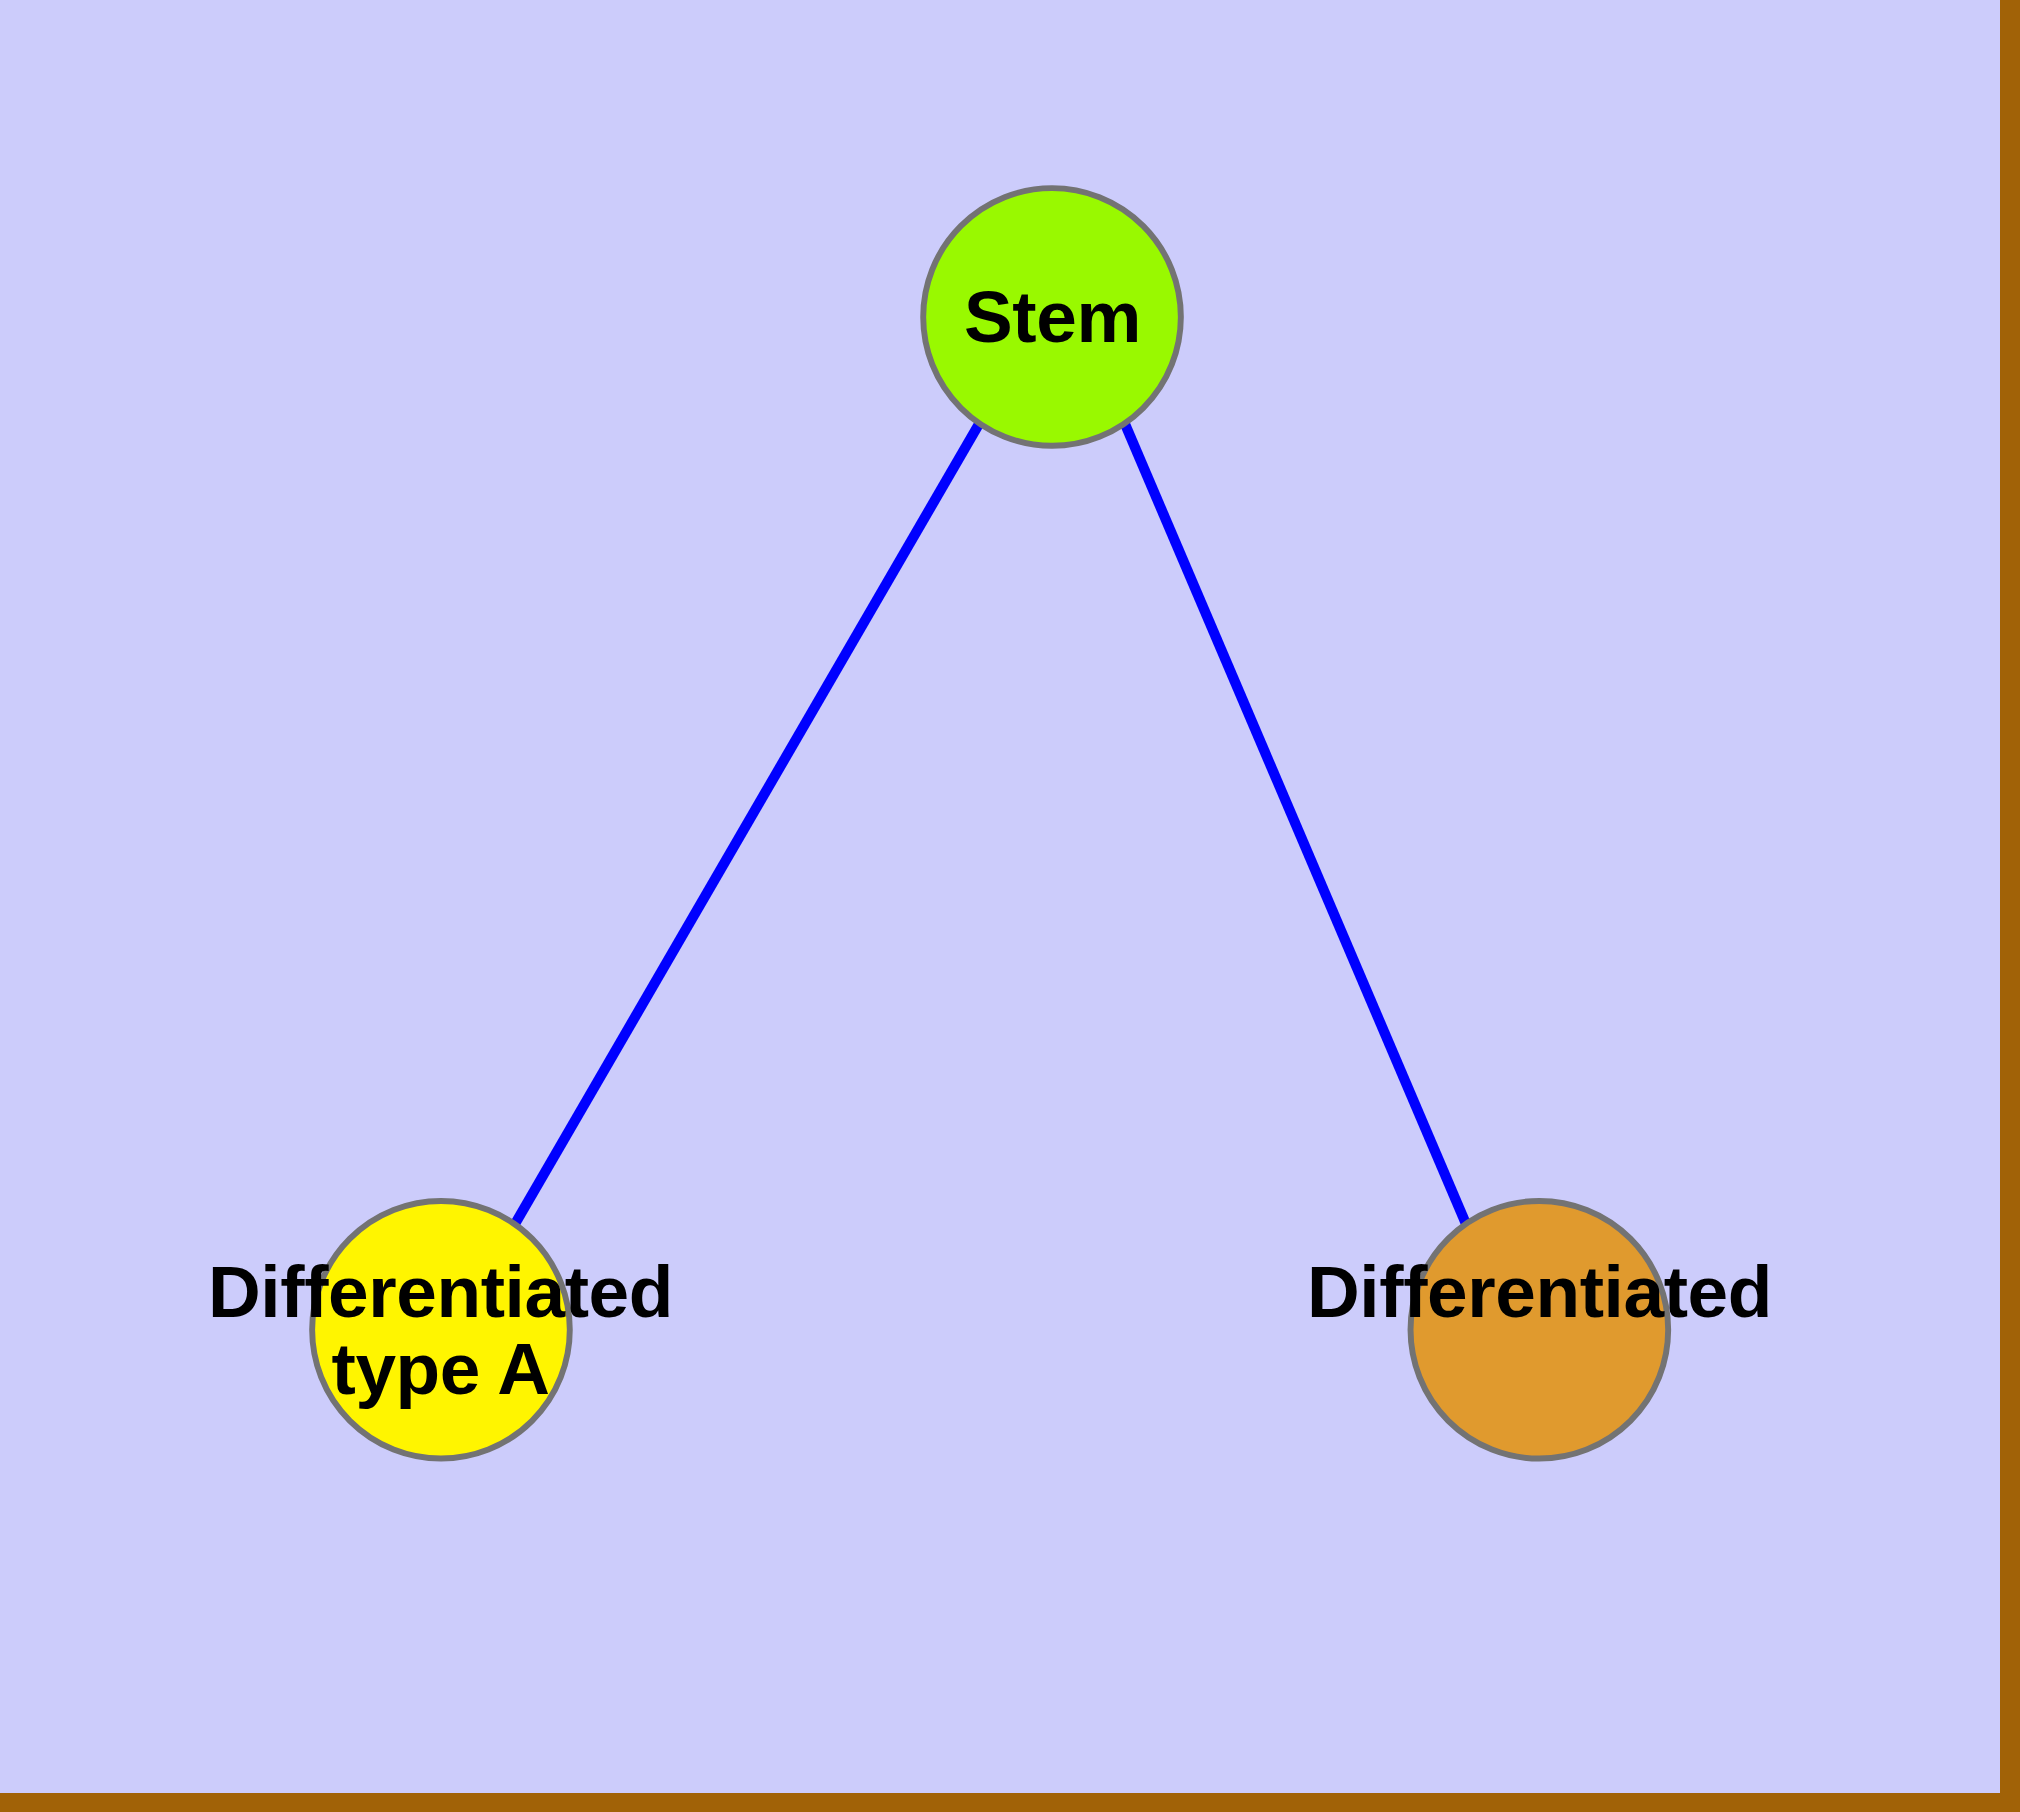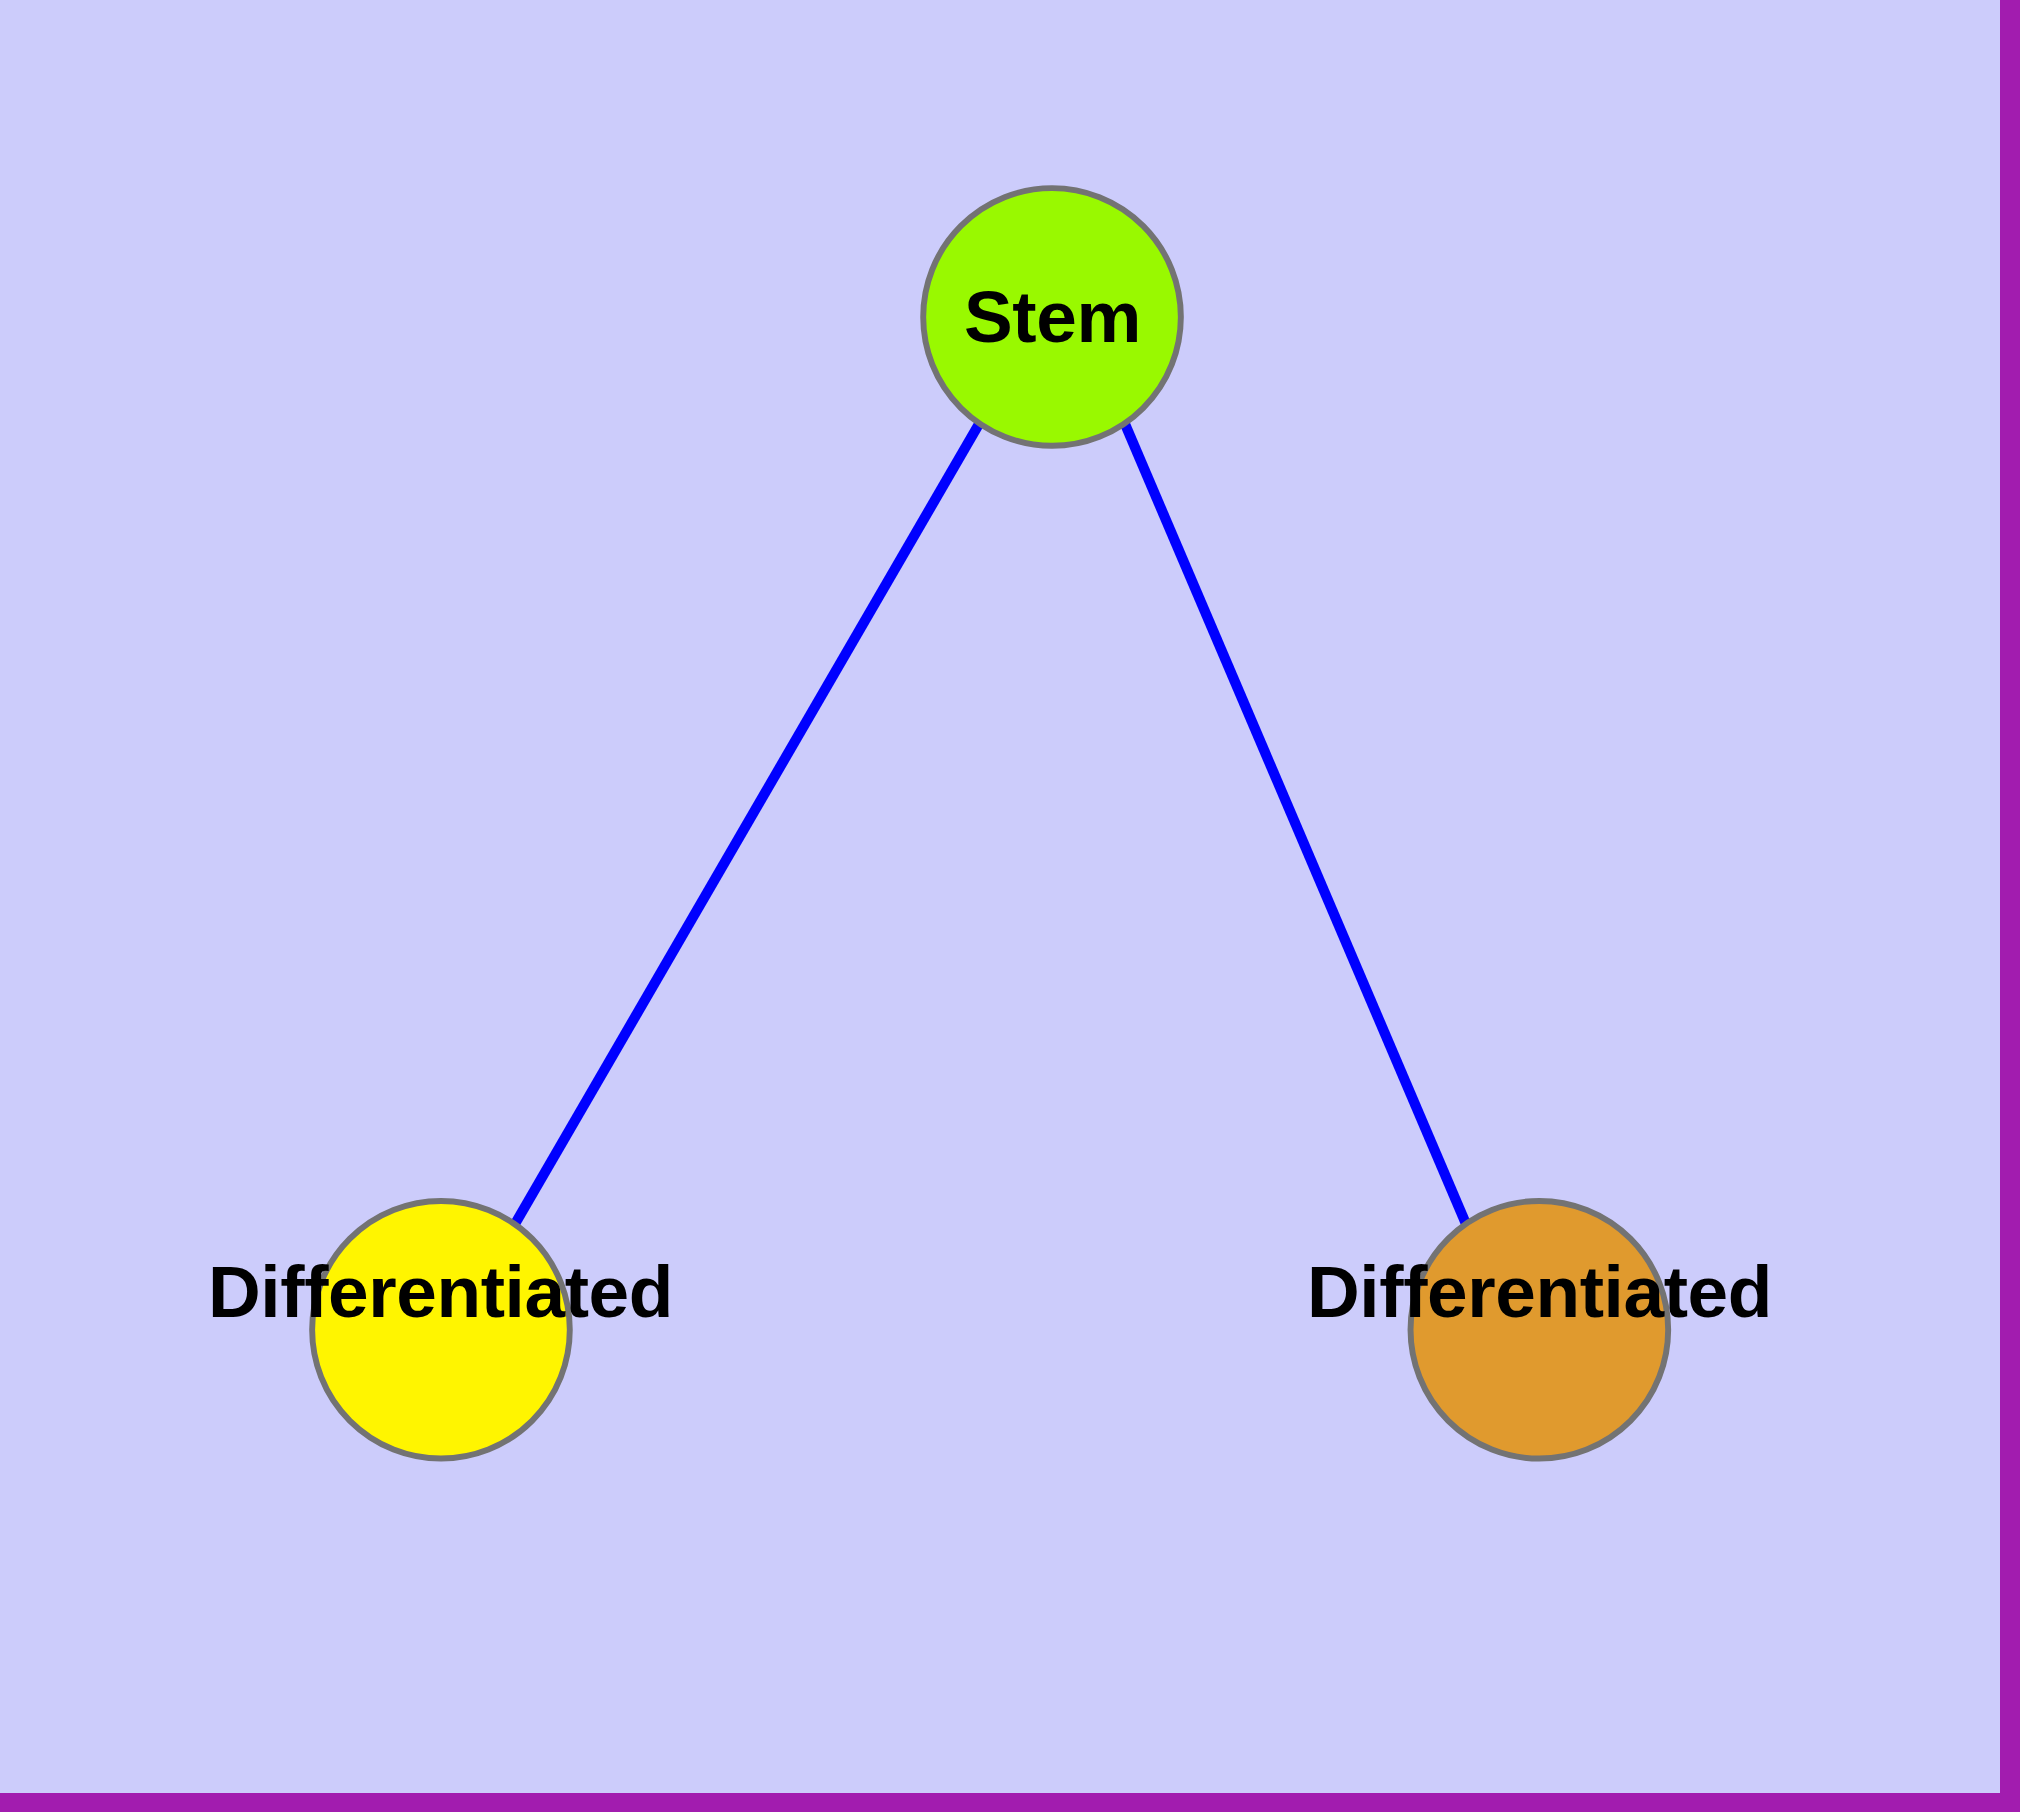--- a/index.html
+++ b/index.html
@@ -8,21 +8,21 @@
     padding: 0;
     background: #ffffff;
   }
   body {
     font-family: "Liberation Sans", sans-serif;
   }
   #canvas {
     position: relative;
     width: 2021px;
     height: 1812px;
-    background: #a21caf;
+    background: #a16207;
     overflow: hidden;
   }
   .graph-bg {
     position: absolute;
     left: 0;
     top: 0;
     width: 2000px;
     height: 1793px;
     background: #ccccfb;
   }
@@ -63,20 +63,21 @@
       <circle cx="1816" cy="1569" r="152" fill="#e09a2e" stroke="#737373" stroke-width="7"></circle>
     </g>
   </svg>
 
   <div class="node-label" style="font-size: 73px; width: 1187px; left: 459px; top: 278px;">
     <span>Stem</span>
   </div>
 
   <div class="node-label" style="font-size: 73px; width: 1187px; left: -153px; top: 1253px;">
     <span>Differentiated</span><br>
+    <span>type A</span>
   </div>
 
   <div class="node-label" style="font-size: 73px; width: 1187px; left: 946px; top: 1253px;">
     <span>Differentiated</span><br>
   </div>
 
 </div>
 
 
 </body></html>

